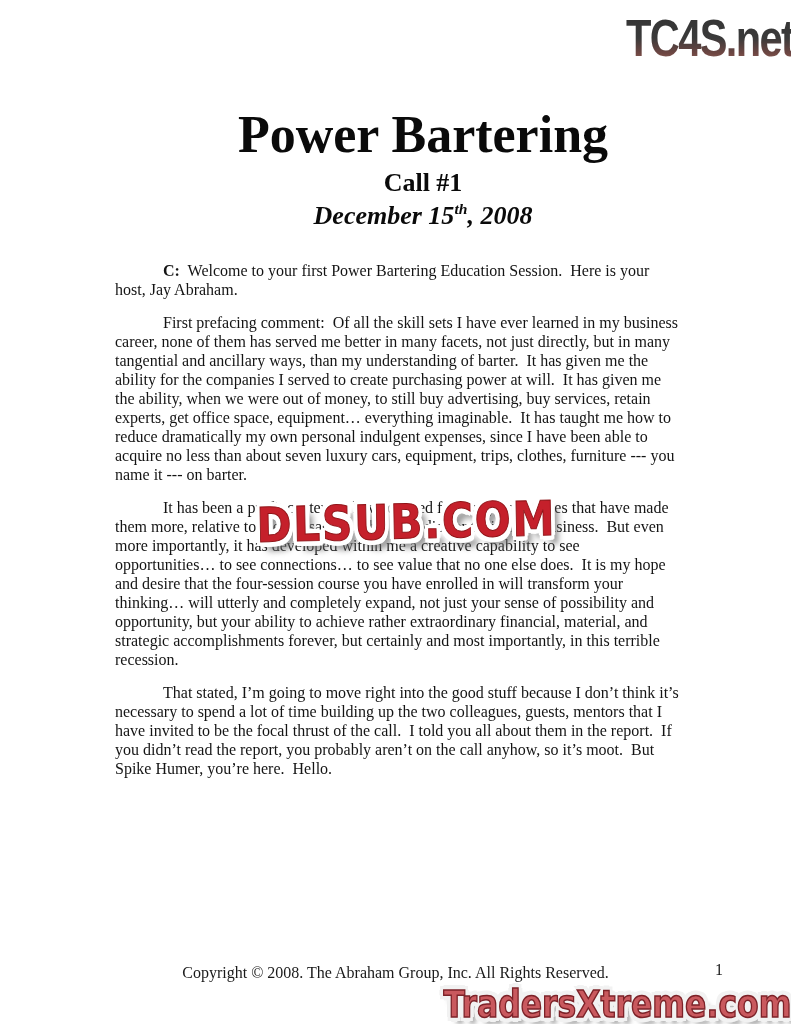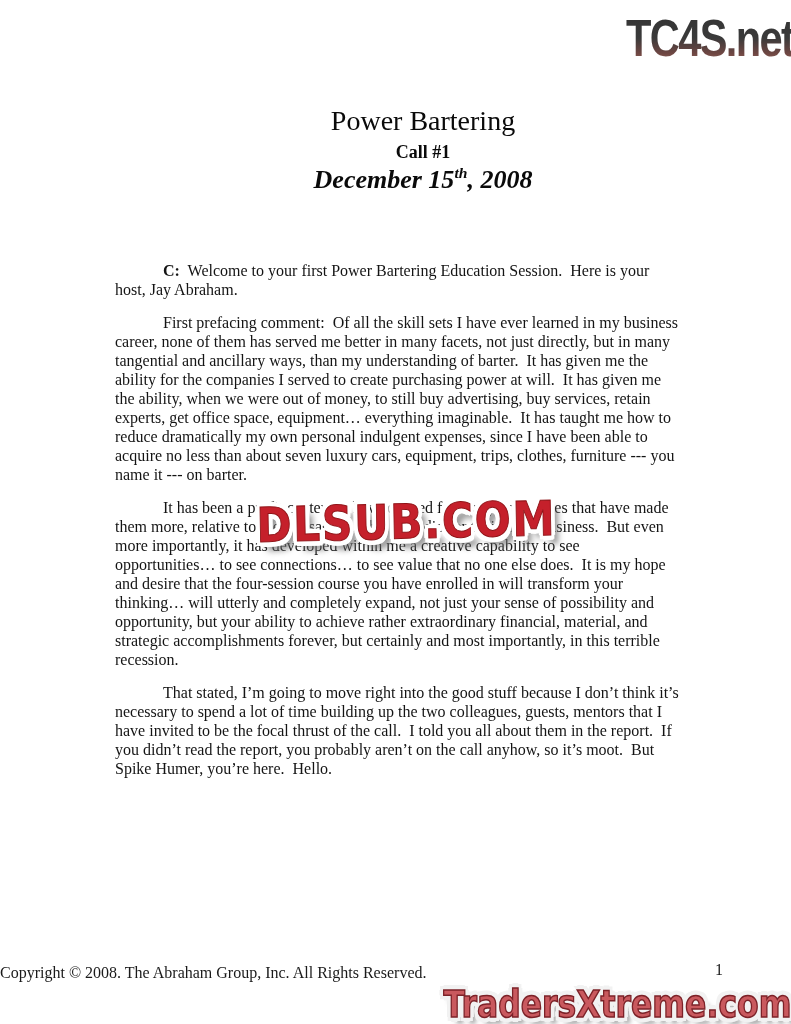--- a/index.html
+++ b/index.html
@@ -13,22 +13,22 @@
     position:absolute; top:0px; right:-2px;
     font-family:"Liberation Sans", sans-serif; font-weight:bold;
     font-size:52px; letter-spacing:-2px; line-height:1.0;
     transform:scaleX(0.80); transform-origin:top right;
     background:linear-gradient(180deg,#343434 0%,#3a3a3a 50%,#6f4743 80%,#9c6b62 100%);
     -webkit-background-clip:text; background-clip:text; color:transparent;
   }
 
   
   .title-block { position:absolute; top:94px; left:55px; width:736px; text-align:center; color:#0a0a0a; }
-  .title-main { font-size:28px; font-weight:normal; line-height:1.1; }
-  .title-call { font-size:18px; font-weight:bold; line-height:1.15; margin-top:5px; }
+  .title-main { font-size:52px; font-weight:bold; line-height:1.1; }
+  .title-call { font-size:26px; font-weight:bold; line-height:1.15; margin-top:5px; }
   .title-date { font-size:26px; font-weight:bold; font-style:italic; line-height:1.15; margin-top:2px;text-align:center; }
   .title-date sup { font-size:60%; }
 
   
   .transcript { position:absolute; top:249px; left:115px; width:566px; font-size:16px; line-height:19px;font-family:Liberation Serif, serif; }
   .para { margin:0 0 14px 0; text-indent:48px; white-space:pre-wrap; }
   .para strong { font-weight:bold; }
 
   
   .wm-dlsub {
@@ -38,21 +38,21 @@
     color:#c5202b; -webkit-text-stroke:1px #8f1418;
     transform:scaleX(0.88) rotate(-1.2deg); transform-origin:left top;
     text-shadow:
       -4px -4px 0 #fff, 4px -4px 0 #fff, -4px 4px 0 #fff, 4px 4px 0 #fff,
       -5px 0 0 #fff, 5px 0 0 #fff, 0 -5px 0 #fff, 0 5px 0 #fff,
       -3px 4px 0 #fff, 4px -3px 0 #fff, 3px 5px 0 #fff,
       8px 9px 7px rgba(110,110,110,0.8);
   }
 
   
-  .footer-copyright { position:absolute; top:952px; left:0; width:791px; text-align:left; font-size:16px; color:#1a1a1a; }
+  .footer-copyright { position:absolute; top:952px; left:0; width:791px; text-align:center; font-size:16px; color:#1a1a1a; }
   .page-number { position:absolute; top:949px; left:715px; font-size:16px; color:#1a1a1a; }
 
   
   .wm-traders {
     position:absolute; top:974px; right:0px;
     font-family:"DejaVu Sans", sans-serif; font-weight:bold;
     font-size:37px; line-height:1; letter-spacing:0px;
     color:#c9595e; -webkit-text-stroke:1.5px #7c2228;
     transform:scaleX(0.85); transform-origin:right top;
     text-shadow:

